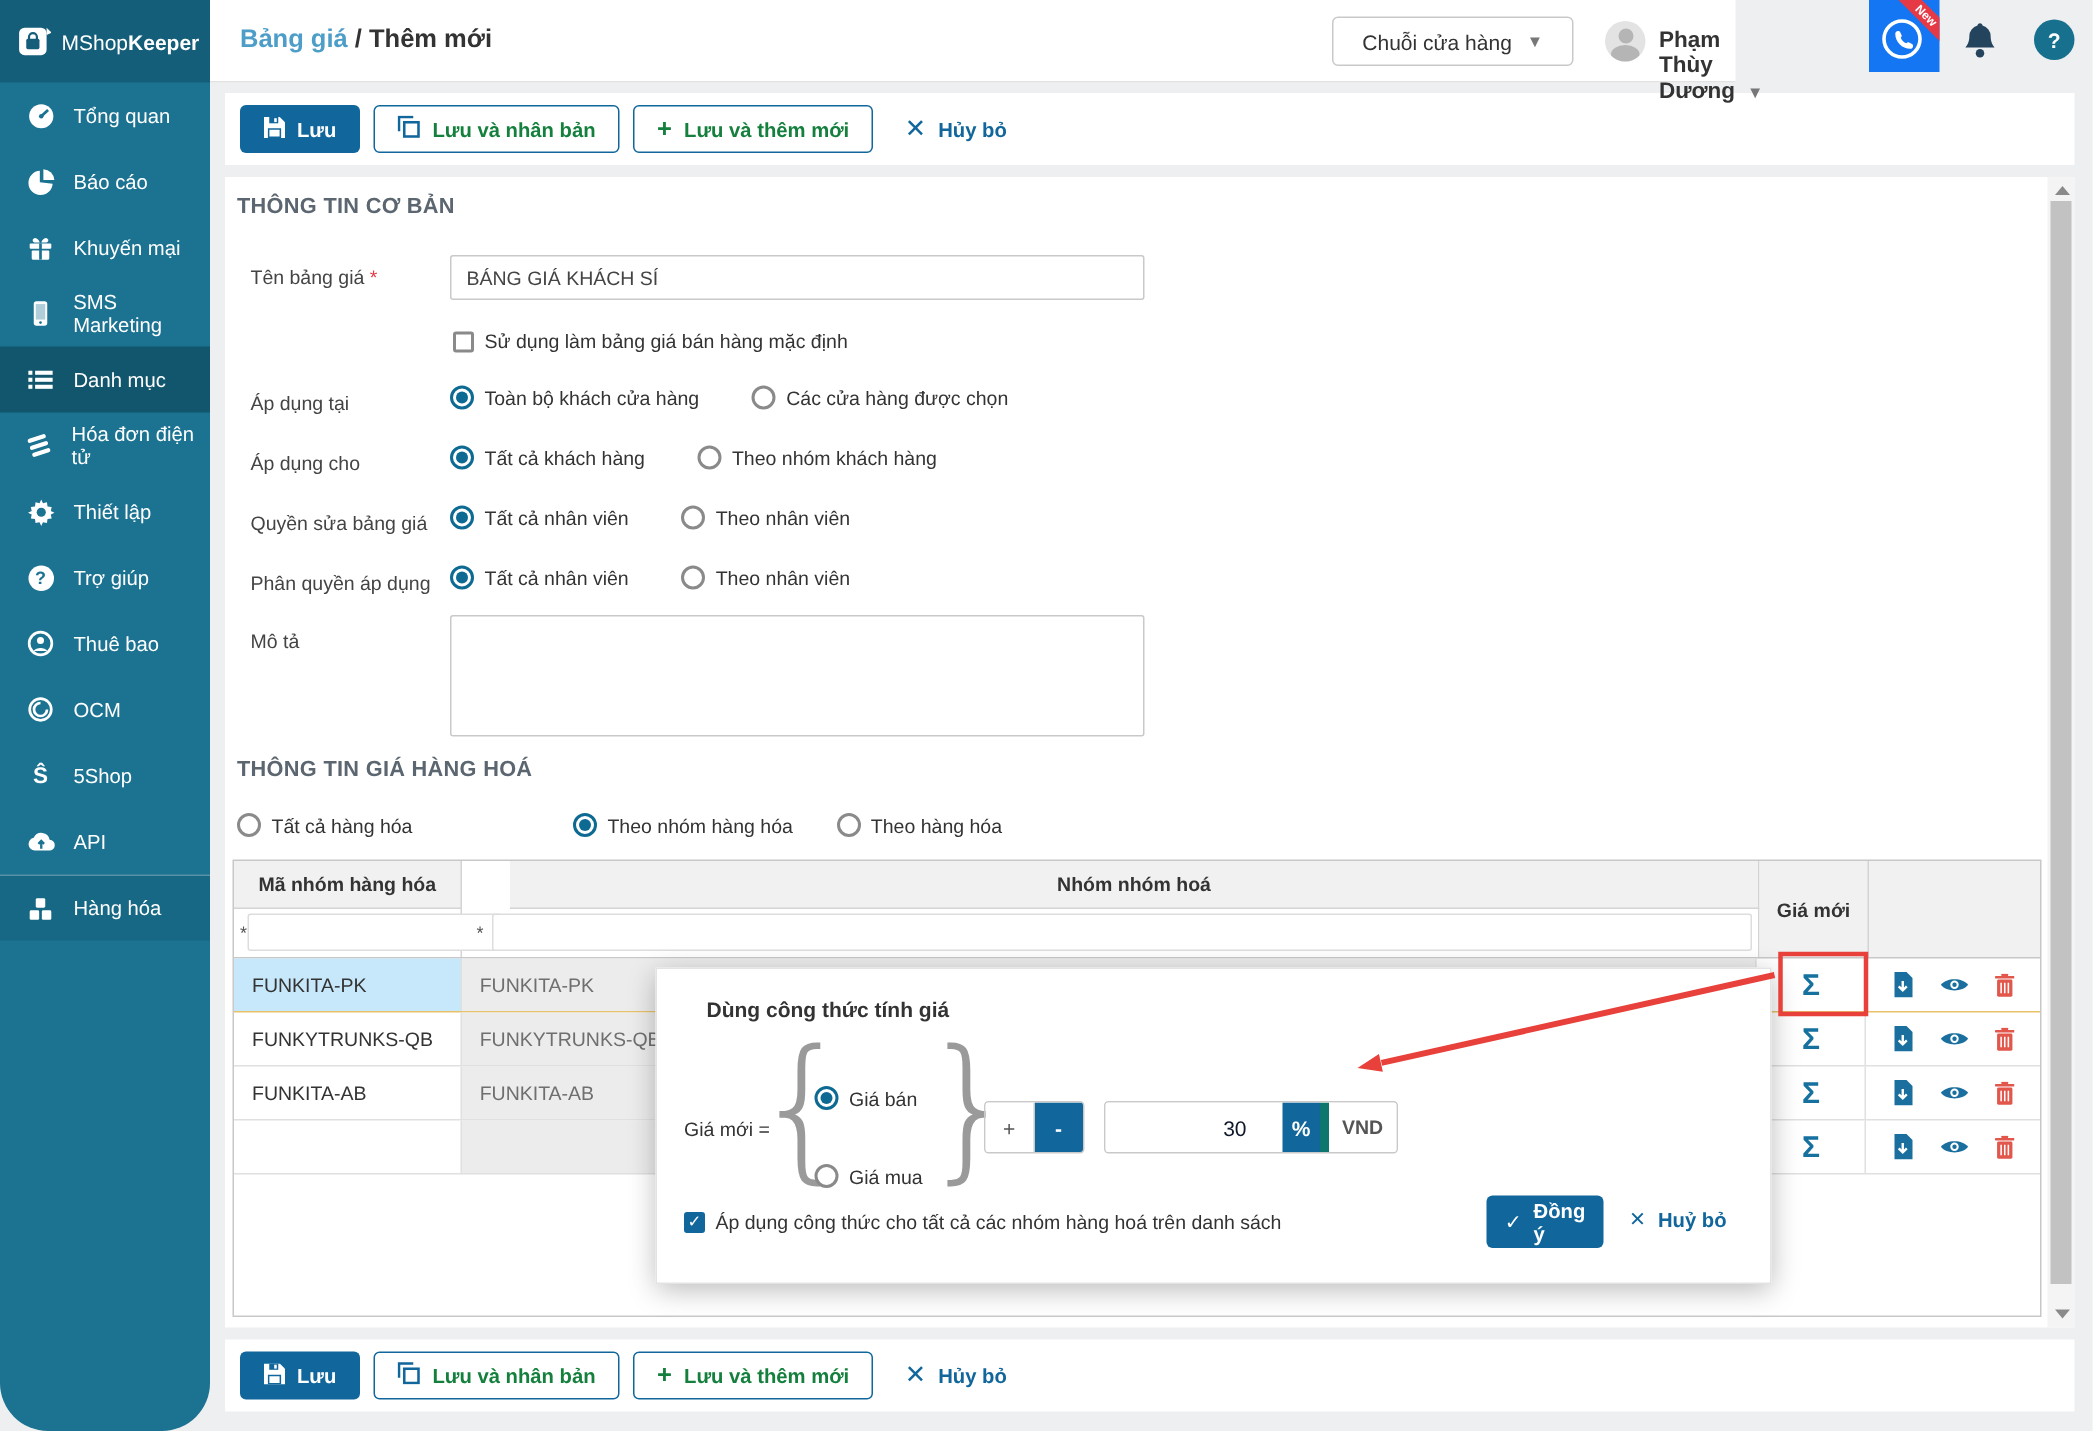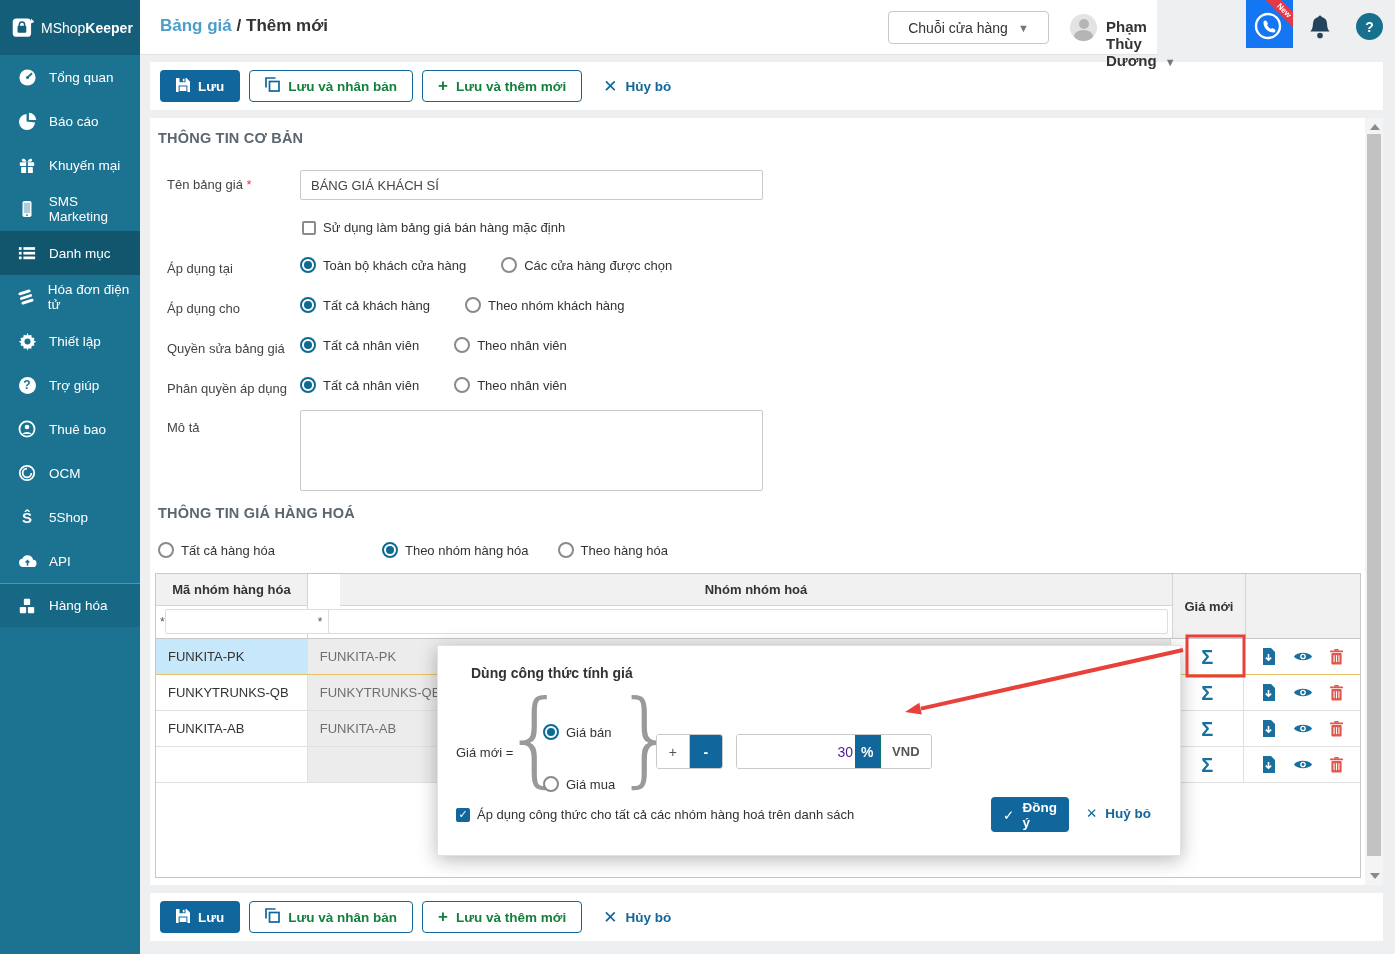--- a/index.html
+++ b/index.html
@@ -1,21 +1,21 @@
 <!DOCTYPE html>
 <html><head>
 <meta charset="utf-8">
 <style>
   * { box-sizing: border-box; margin: 0; padding: 0; }
   html,body { width:1395px; height:954px; }
   body { font-family:"Liberation Sans","DejaVu Sans",sans-serif; background:#edeff1; overflow:hidden; }
   .page { position:relative; width:1395px; height:954px; background:#edeff1; }
 
   
-  .sidebar { position:absolute; left:0; top:0; width:140px; height:954px; background:#1b7291; z-index:5; }
+  .sidebar { position:absolute; left:0; top:0; width:140px; height:954px; background:#1b7291; z-index:5;border-radius:32px; }
   .logo { height:55px; background:#145e7a; display:flex; align-items:center; padding-left:12px; gap:7px; cursor:pointer; }
   .logo-text { color:#fff; font-size:14px; }
   .logo-text b { font-weight:bold; }
   .nav-item { height:44px; display:flex; align-items:center; padding-left:16px; gap:11px; color:#fff; font-size:13.5px; cursor:pointer; }
   .nav-item.active { background:#11566d; }
   .nav-item.pinned { border-top:1px solid rgba(255,255,255,.28); background:#176884; }
   .nav-ic { width:22px; display:flex; justify-content:center; align-items:center; }
   .circ-q { width:17px; height:17px; border-radius:50%; background:#fff; color:#1b7291; font-weight:bold; font-size:12px; display:flex; align-items:center; justify-content:center; }
 
   
@@ -88,21 +88,21 @@
   .thumb { position:absolute; left:2px; top:16px; width:14px; height:722px; background:#c2c2c2; cursor:pointer; }
 
   
   .dialog { position:absolute; left:437px; top:645px; width:744px; height:211px; background:#fff; border:1px solid #e3e3e3; box-shadow:0 4px 18px rgba(0,0,0,.28); z-index:30; }
   .dlg-title { position:absolute; left:33px; top:19px; font-size:14px; font-weight:bold; color:#333; }
   .dlg-label { position:absolute; left:18px; top:99px; font-size:13px; color:#333; }
   .brace { position:absolute; top:36px; font-size:104px; line-height:112px; color:#9a9a9a; font-weight:100; font-family:"DejaVu Sans",sans-serif; }
   .seg-group { position:absolute; height:35px; border:1px solid #c9c9c9; border-radius:3px; display:flex; overflow:hidden; }
   .seg { display:flex; align-items:center; justify-content:center; font-size:14px; color:#555; cursor:pointer; background:#fff; }
   .seg.on { background:#11669b; color:#fff; font-weight:bold; }
-  .val-in { border:none; outline:none; text-align:right; padding-right:2px; font-size:14px; color:#4c1d95; width:118px; font-family:inherit; }
+  .val-in { border:none; outline:none; text-align:right; padding-right:24px; font-size:14px; color:#0f172a; width:118px; font-family:inherit; }
   .dlg-ok { position:absolute; left:553px; top:151px; width:78px; height:35px; }
   .dlg-cancel { position:absolute; left:648px; top:159px; display:flex; align-items:center; gap:8px; color:#11669b; font-size:13.5px; font-weight:bold; cursor:pointer; }
 
   .anno { position:absolute; left:0; top:0; z-index:40; pointer-events:none; }
 </style>
 </head>
 <body>
 
 <div class="page">
 
@@ -554,21 +554,21 @@
     <span class="brace" style="left:176px;">}</span>
 
     <div class="seg-group" style="left:218px; top:88px; width:67px;">
       <span class="seg" style="width:33px; border-right:1px solid #c9c9c9;">+</span>
       <span class="seg on" style="width:33px;">-</span>
     </div>
 
     <div class="seg-group" style="left:298px; top:88px; width:196px;">
       <input class="val-in" value="30" style="">
       <span class="seg on" style="width:25px;">%</span>
-      <span class="seg" style="width:52px; border-left:1px solid #0f766e; font-weight:bold; font-size:13px;">VND</span>
+      <span class="seg" style="width:52px; border-left:6px solid #0f766e; font-weight:bold; font-size:13px;">VND</span>
     </div>
 
     <div class="ctrl-row" style="left:18px; top:161px;">
       <span class="cbox checked">✓</span>
       <span>Áp dụng công thức cho tất cả các nhóm hàng hoá trên danh sách</span>
     </div>
 
     <div class="btn btn-primary dlg-ok">
       <span>✓</span>
       <span>Đồng ý</span>

